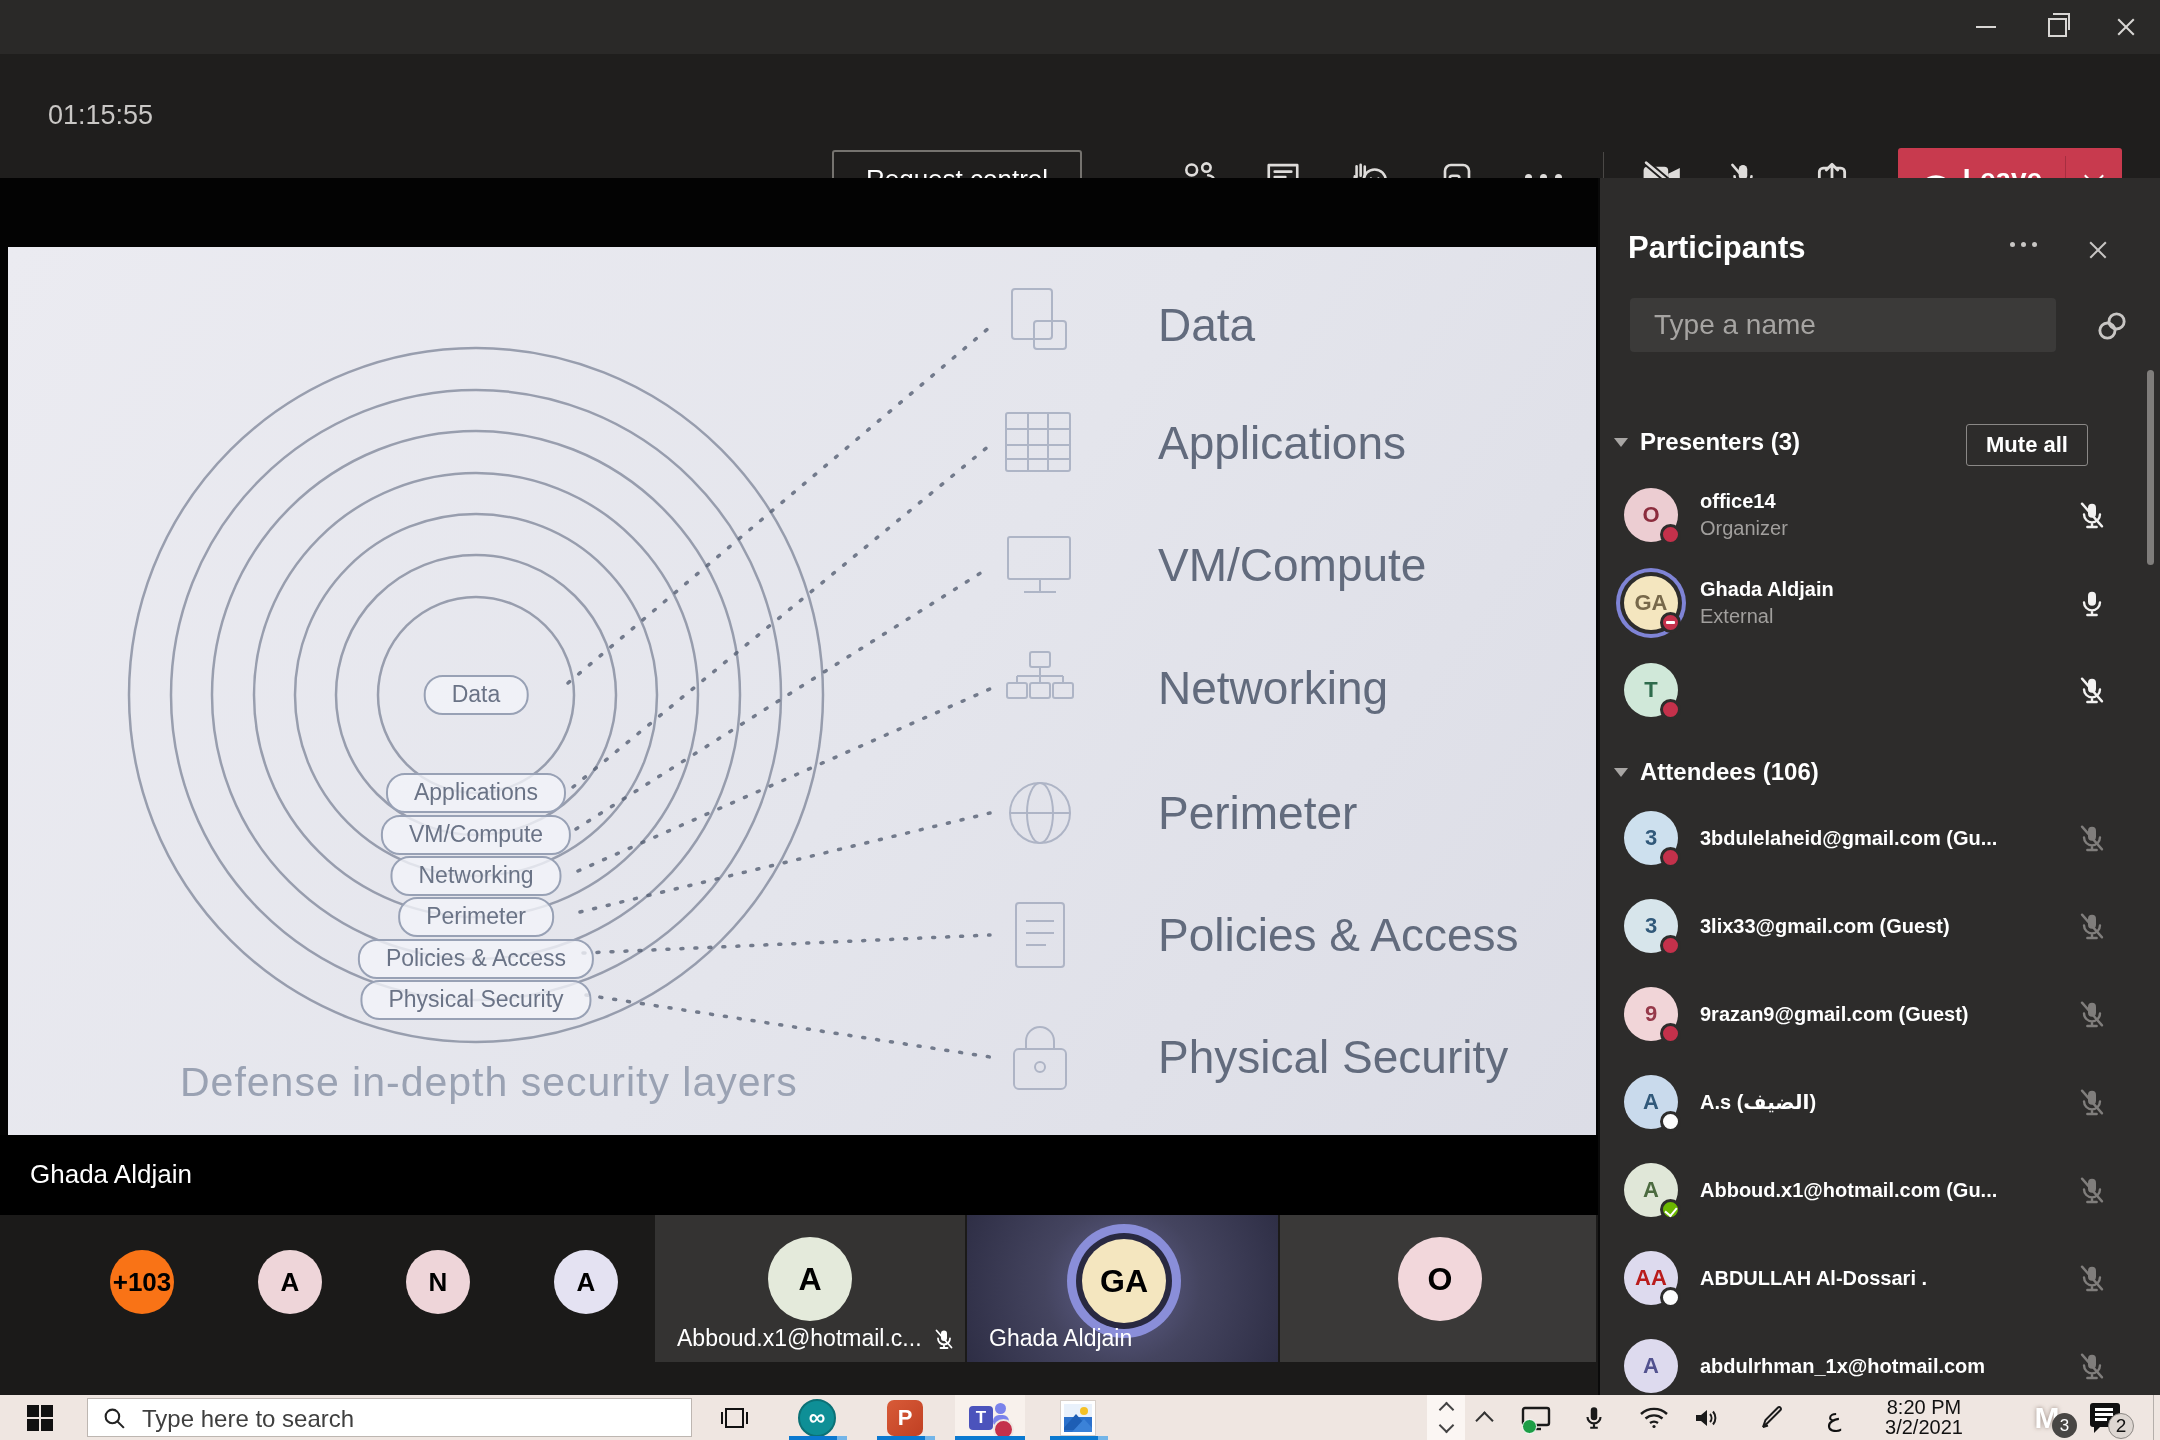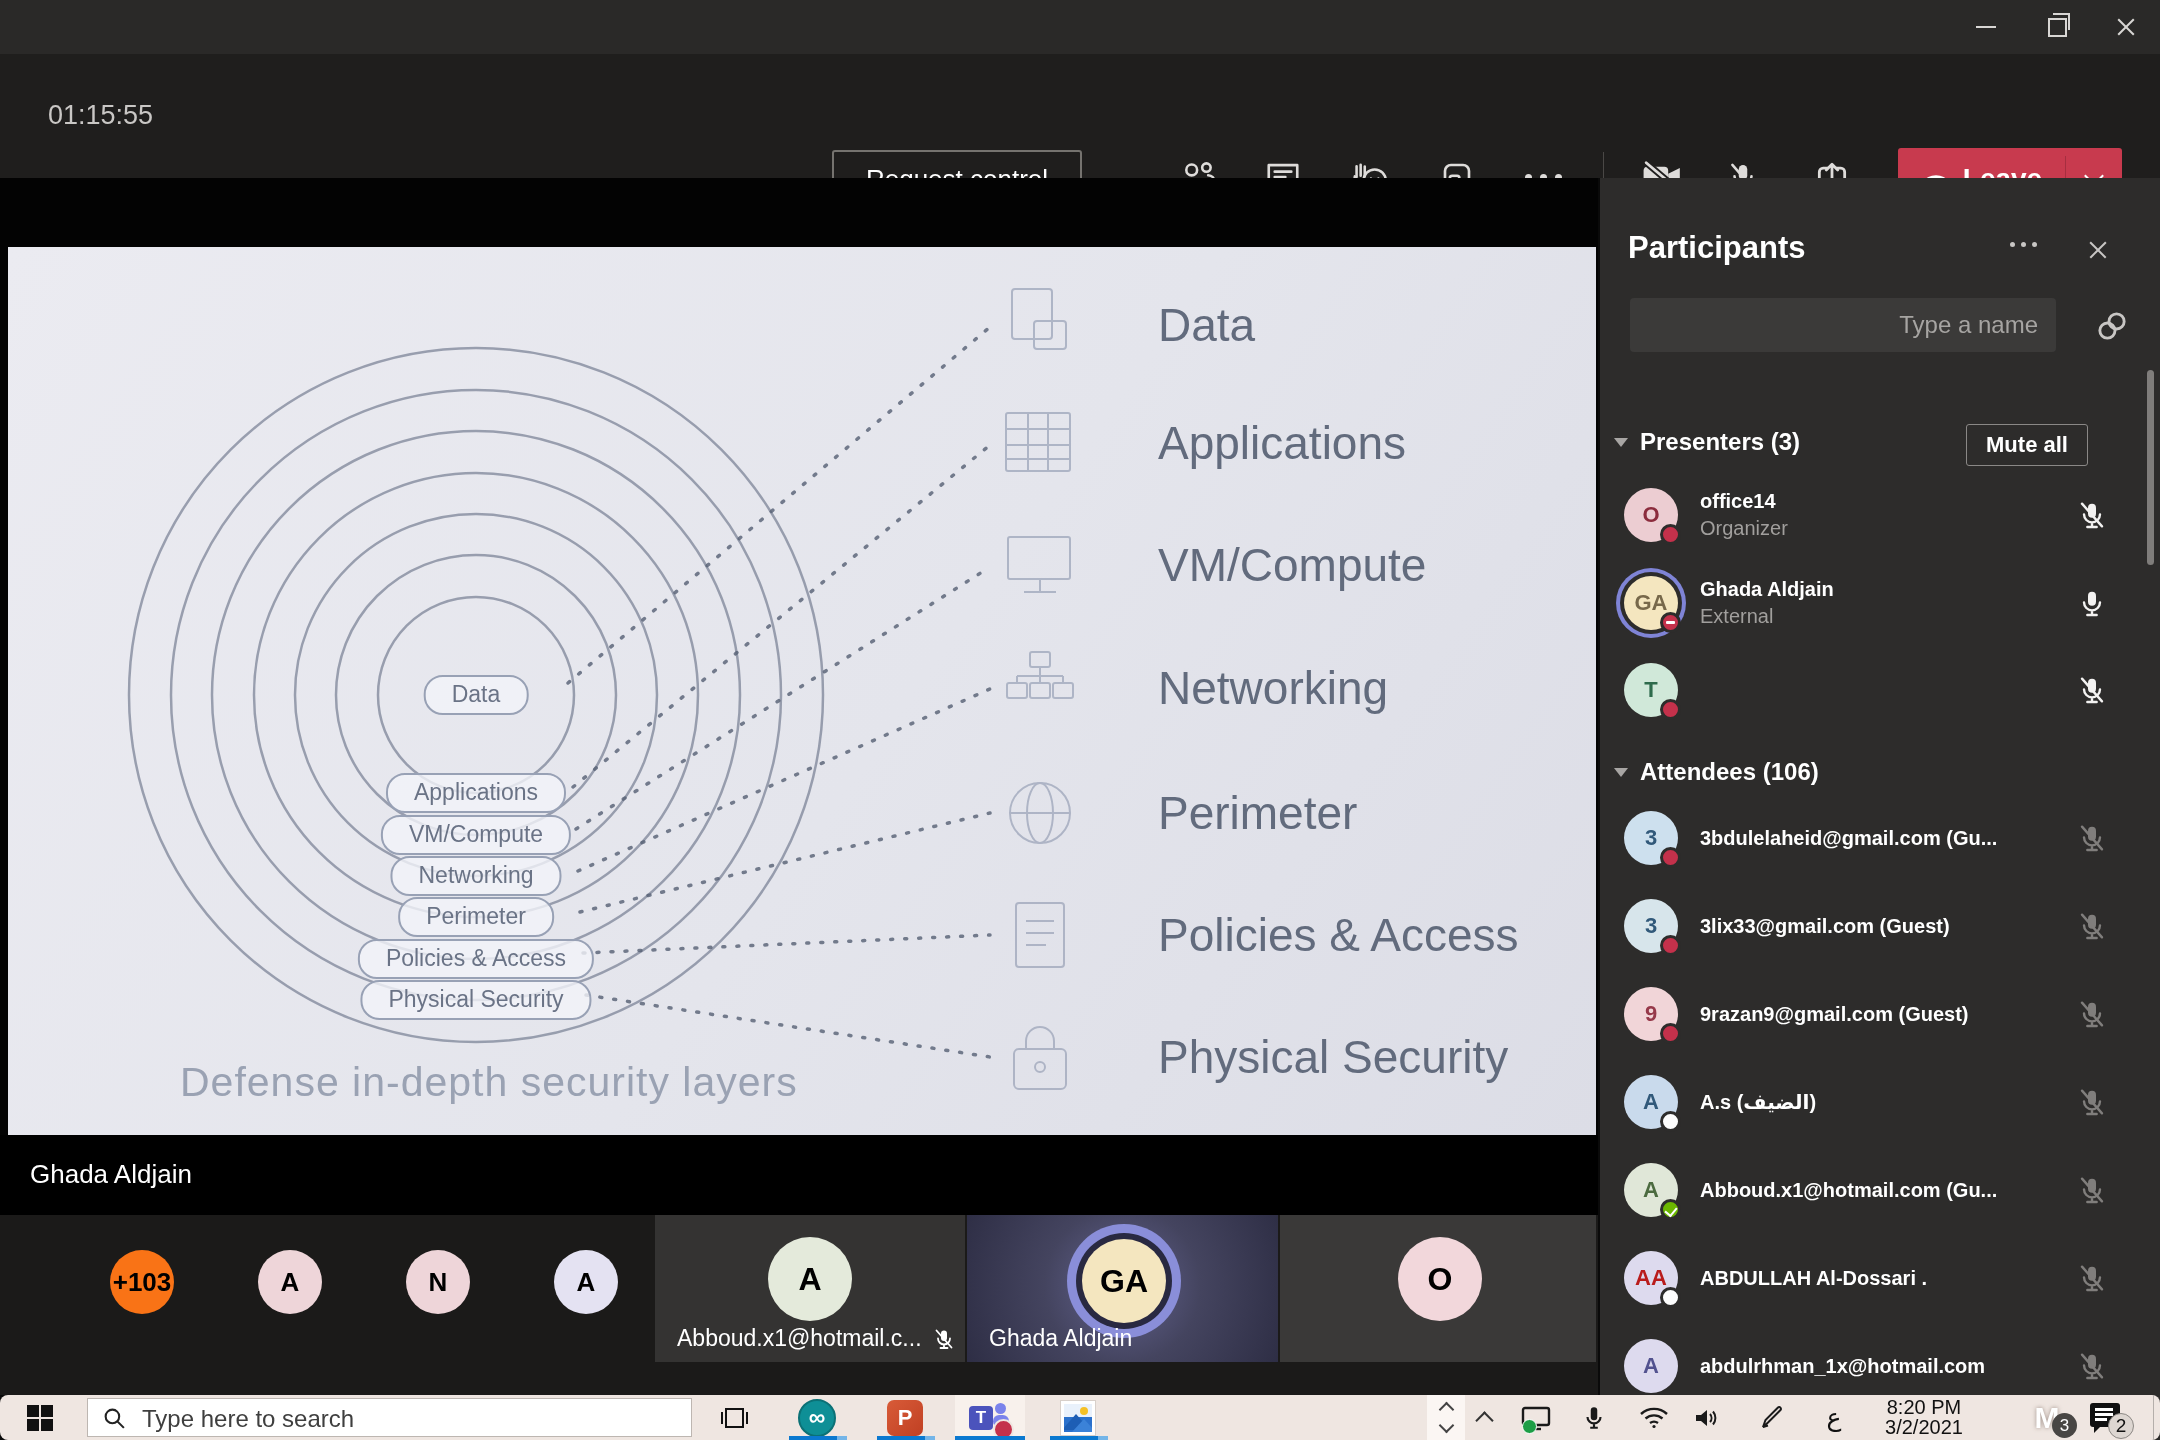--- a/index.html
+++ b/index.html
@@ -46,21 +46,21 @@
   .tile-av{position:absolute;width:84px;height:84px;border-radius:50%;display:flex;align-items:center;justify-content:center;font-size:32px;font-weight:600;}
   .tile-label{position:absolute;left:22px;bottom:10px;display:flex;align-items:center;gap:10px;color:#fff;font-size:23px;white-space:nowrap;}
   .ga-ring{box-shadow:0 0 0 6px rgba(30,30,48,.9),0 0 0 15px #8a8ed9;}
   
   .panel{position:absolute;left:1600px;top:178px;width:560px;height:1401px;background:#2d2c2b;overflow:hidden;}
   .p-title{position:absolute;left:28px;top:52px;color:#fff;font-size:31px;font-weight:700;}
   .p-more{position:absolute;left:410px;top:64px;display:flex;gap:6px;}
   .p-more i{width:5px;height:5px;border-radius:50%;background:#c8c6c4;}
   .p-close{position:absolute;left:478px;top:52px;width:40px;height:40px;color:#c8c6c4;display:flex;align-items:center;justify-content:center;}
   .p-close .glyph-close::before,.p-close .glyph-close::after{background:#c8c6c4;height:1.8px;}
-  .search{position:absolute;left:30px;top:120px;width:426px;height:54px;background:#3b3a39;border:none;border-radius:4px;color:#e8e6e3;font-size:24px;padding:0 18px;box-sizing:border-box;outline:none;text-align:right;}
+  .search{position:absolute;left:30px;top:120px;width:426px;height:54px;background:#3b3a39;border:none;border-radius:4px;color:#e8e6e3;font-size:28px;padding:0 24px;box-sizing:border-box;outline:none;}
   .search::placeholder{color:#a6a4a2;}
   .link-btn{position:absolute;left:492px;top:128px;width:40px;height:40px;color:#c8c6c4;display:flex;align-items:center;justify-content:center;}
   .sec-head{position:absolute;left:14px;display:flex;align-items:center;gap:12px;color:#fff;font-size:24px;font-weight:600;}
   .tri{width:0;height:0;border-left:7px solid transparent;border-right:7px solid transparent;border-top:9px solid #a8a6a4;}
   .mute-all{position:absolute;left:366px;top:246px;width:122px;height:42px;background:transparent;border:1px solid #8a8886;border-radius:3px;color:#fff;font-size:22px;font-weight:600;display:flex;align-items:center;justify-content:center;}
   .row{position:absolute;left:0;width:560px;height:88px;}
   .avx{position:absolute;left:24px;top:17px;width:54px;height:54px;border-radius:50%;display:flex;align-items:center;justify-content:center;font-size:22px;font-weight:600;}
   .avx.ring{box-shadow:0 0 0 4px #2d2c2b,0 0 0 8px #7f84d6;}
   .badge{position:absolute;right:-3px;bottom:-3px;width:21px;height:21px;border-radius:50%;border:3px solid #2d2c2b;box-sizing:border-box;}
   .badge[data-badge="busy"],.badge[data-badge="dnd"]{background:#c4314b;}
@@ -72,21 +72,21 @@
   .nm{color:#fff;font-size:20px;font-weight:600;white-space:nowrap;max-width:360px;overflow:hidden;}
   .rl{color:#a19f9d;font-size:20px;margin-top:4px;}
   .rl:empty{display:none;}
   .mic{position:absolute;right:52px;top:28px;width:32px;height:32px;}
   .mic-svg{width:100%;height:100%;fill:currentColor;}
   .mic-svg .st{fill:none;stroke:currentColor;stroke-width:1.8;stroke-linecap:round;}
   [data-mic="on"] .slash{display:none;}
   .mic-white{color:#f3f2f1;} .mic-gray{color:#807e7c;}
   .scrollthumb{position:absolute;left:547px;top:192px;width:7px;height:195px;background:#7f7d7b;border-radius:4px;}
   
-  .taskbar{position:absolute;left:0;top:1395px;width:2160px;height:45px;background:#efe6e1;color:#1a1a1a;border-radius:8px;}
+  .taskbar{position:absolute;left:0;top:1395px;width:2160px;height:45px;background:#efe6e1;color:#1a1a1a;}
   .start{position:absolute;left:18px;top:8px;width:44px;height:30px;display:flex;align-items:center;justify-content:center;}
   .winflag{display:grid;grid-template-columns:12px 12px;grid-template-rows:12px 12px;gap:2px;}
   .winflag i{background:#111;}
   .tsearch{position:absolute;left:87px;top:3px;width:605px;height:39px;background:#fff;border:1px solid #bdb6b1;box-sizing:border-box;}
   .tsearch svg{position:absolute;left:14px;top:7px;}
   .tsearch input{position:absolute;left:52px;top:0;width:540px;height:37px;border:none;outline:none;font-size:24px;color:#2b2b2b;background:transparent;}
   .tsearch input::placeholder{color:#3f3f3f;}
   .taskview{position:absolute;left:712px;top:6px;width:44px;height:33px;display:flex;align-items:center;justify-content:center;}
   .appbtn{position:absolute;top:0;width:70px;height:45px;display:flex;align-items:center;justify-content:center;}
   .appbtn.active{background:#f8f1ec;}

